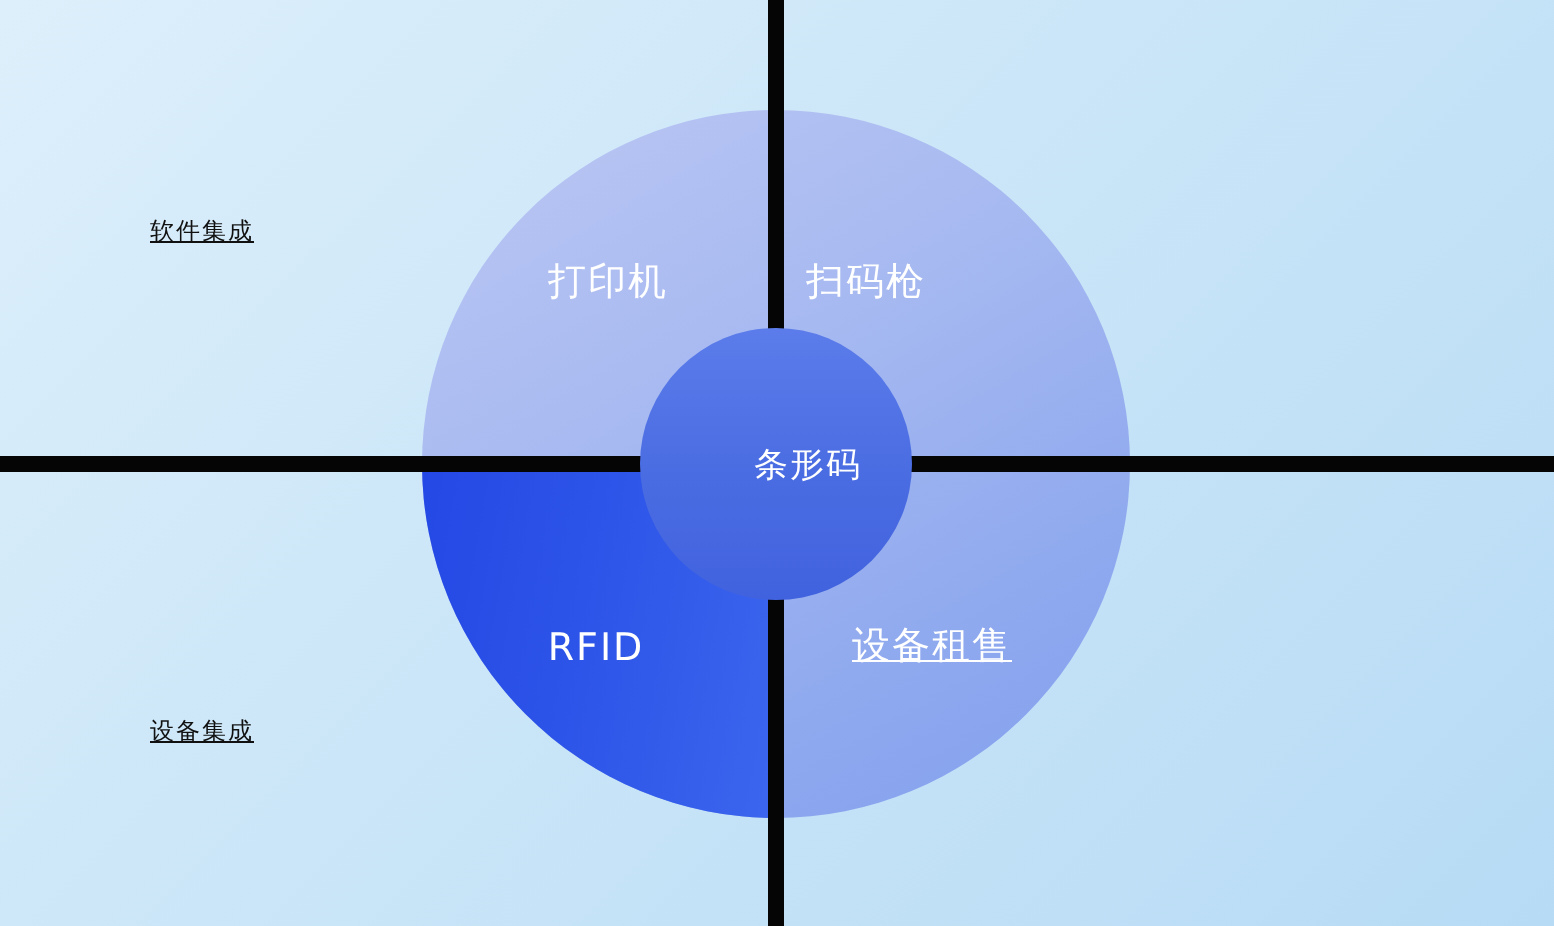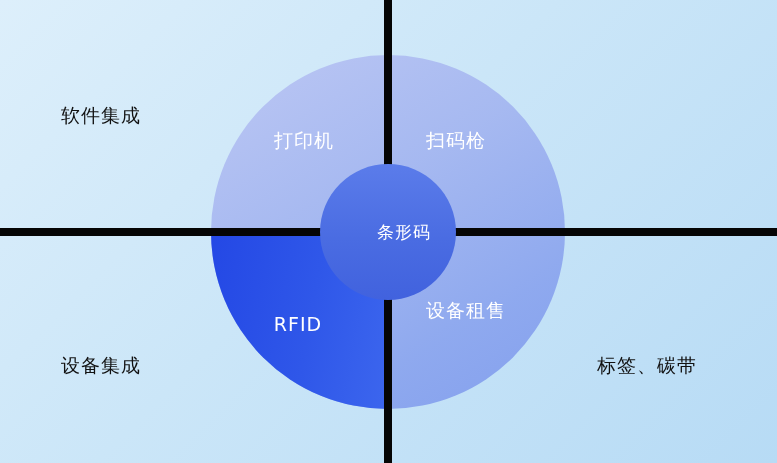--- a/index.html
+++ b/index.html
@@ -80,32 +80,33 @@
   .seg-label {
     position: absolute;
     transform: translate(-50%, -50%);
     color: #ffffff;
     font-size: 19px;
     letter-spacing: 1px;
     white-space: nowrap;
     z-index: 4;
   }
   .seg-printer  { left: 304px; top: 141px; }
-  .seg-scanner  { left: 456px; top: 141px; }
+  .seg-scanner  { left: 433px; top: 141px; }
   .seg-rfid     { left: 298px; top: 324px; }
-  .seg-rental   { left: 466px; top: 311px; }
+  .seg-rental   { left: 466px; top: 323px; text-decoration: underline; }
   
   .corner-label {
     position: absolute;
     transform: translate(-50%, -50%);
     color: #111111;
-    font-size: 19px;
+    font-size: 12px;
     letter-spacing: 1px;
     white-space: nowrap;
     z-index: 4;
+    text-decoration: underline;
   }
   .corner-tl { left: 101px; top: 116px; }
   .corner-tr { left: 666px; top: 116px; }
   .corner-bl { left: 101px; top: 366px; }
   .corner-br { left: 647px; top: 366px; }
 </style>
 </head>
 <body>
 
 <div class="stage">
@@ -120,15 +121,14 @@
     <span class="center-label">条形码</span>
   </div>
 
   <span class="seg-label seg-printer">打印机</span>
   <span class="seg-label seg-scanner">扫码枪</span>
   <span class="seg-label seg-rfid">RFID</span>
   <span class="seg-label seg-rental">设备租售</span>
 
   <span class="corner-label corner-tl">软件集成</span>
   <span class="corner-label corner-bl">设备集成</span>
-  <span class="corner-label corner-br">标签、碳带</span>
 
 </div>
 
 </body></html>

